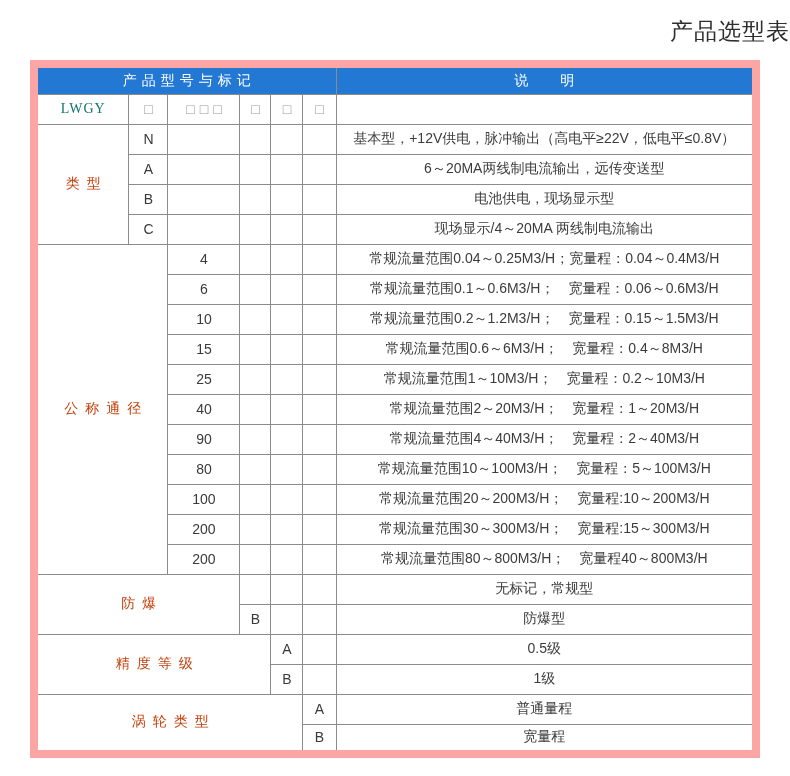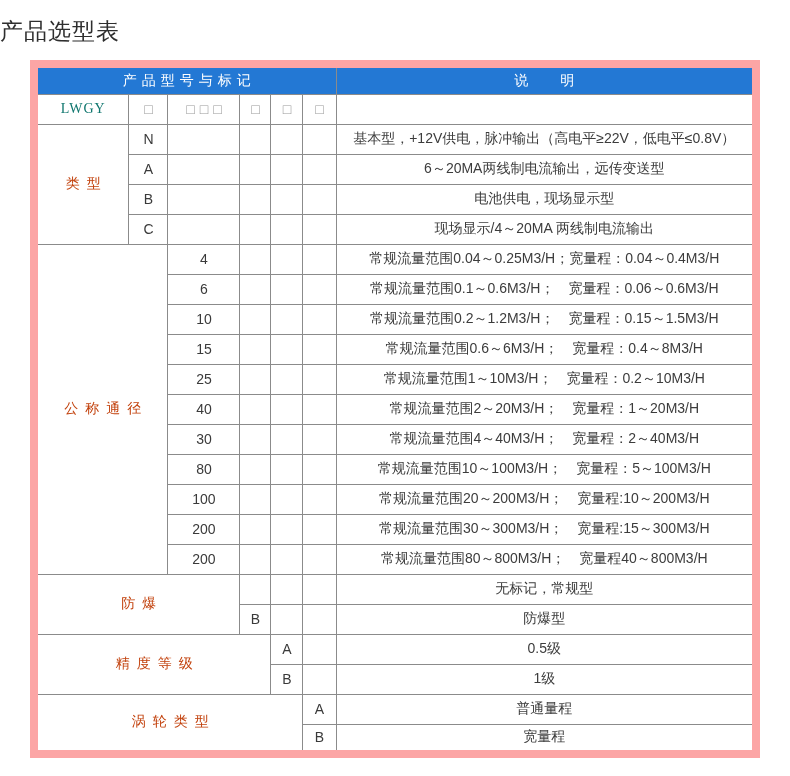--- a/index.html
+++ b/index.html
@@ -4,21 +4,21 @@
 <style>
   html,body{margin:0;padding:0;background:#ffffff;}
   body{
     width:790px;height:776px;
     font-family:"Liberation Sans","DejaVu Sans",sans-serif;
     color:#3f3f3f;
     -webkit-font-smoothing:antialiased;
   }
   .page-title{
     margin:16px 0 13px 0;
-    text-align:left;
+    text-align:right;
     font-size:23px;
     font-weight:400;
     color:#2e2e2e;
     letter-spacing:1px;
   }
   table.sel{
     width:722px;
     margin:0 auto;
     border-collapse:collapse;
     table-layout:fixed;
@@ -157,21 +157,21 @@
     <td class="desc">常规流量范围1～10M3/H；　宽量程：0.2～10M3/H</td>
   </tr>
   <tr>
     <td class="code">40</td>
     <td></td>
         <td></td>
         <td></td>
     <td class="desc">常规流量范围2～20M3/H；　宽量程：1～20M3/H</td>
   </tr>
   <tr>
-    <td class="code">30</td>
+    <td class="code">90</td>
     <td></td>
         <td></td>
         <td></td>
     <td class="desc">常规流量范围4～40M3/H；　宽量程：2～40M3/H</td>
   </tr>
   <tr>
     <td class="code">80</td>
     <td></td>
         <td></td>
         <td></td>

